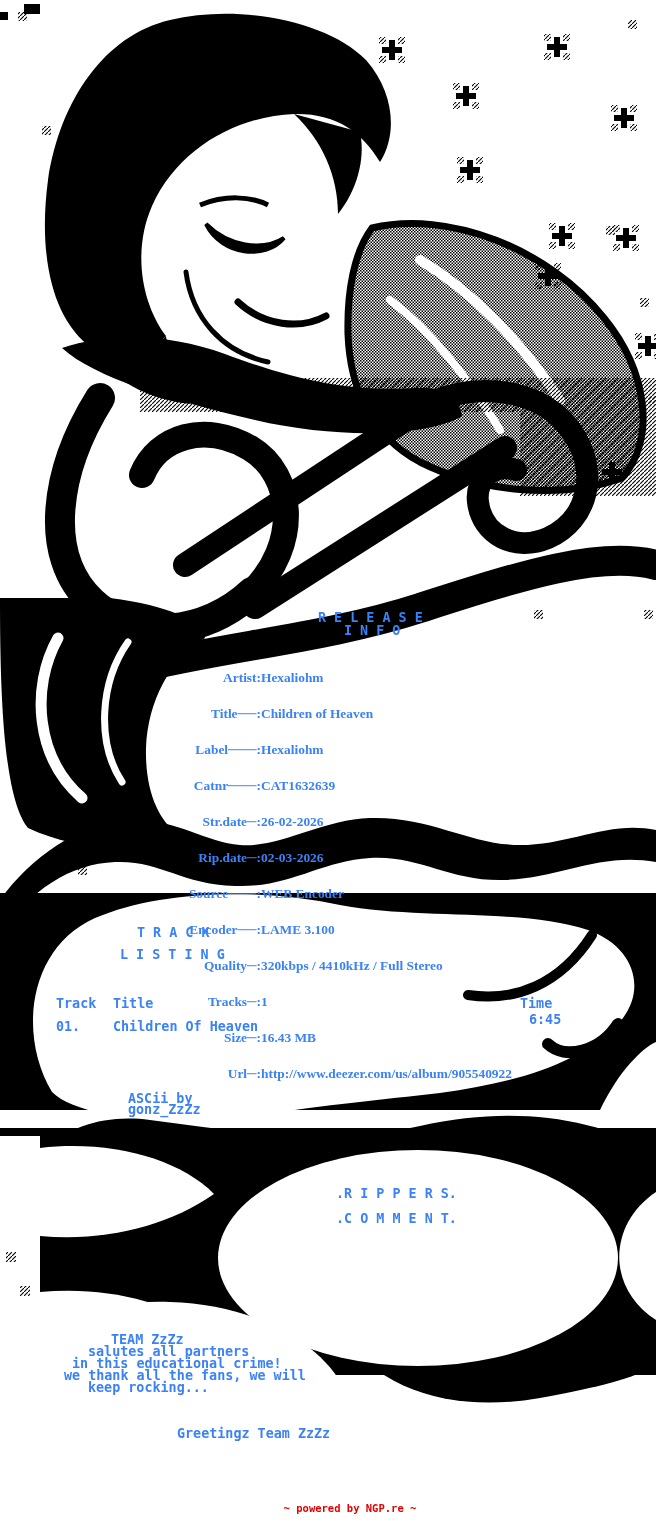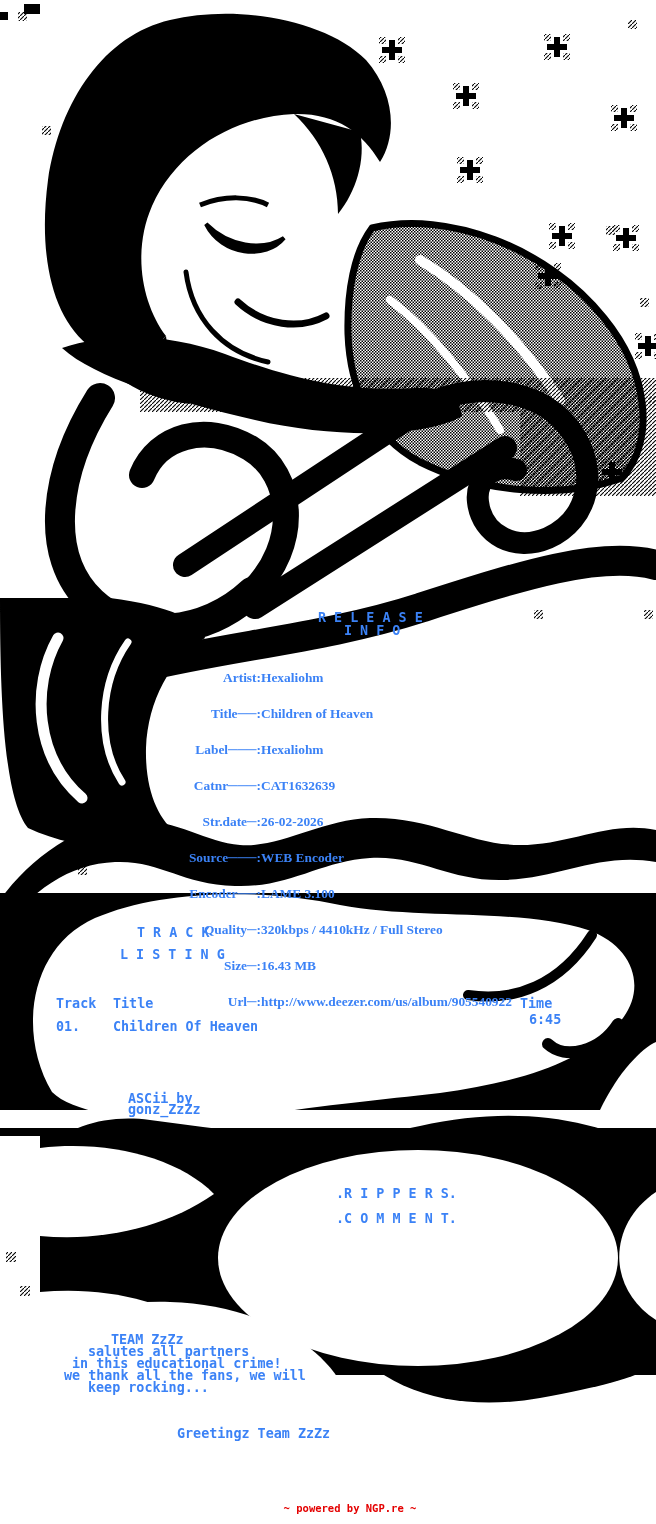--- a/index.html
+++ b/index.html
@@ -137,23 +137,25 @@
 
 <div class="t" style="left:318px;top:612px">R E L E A S E</div>
 <div class="t" style="left:344px;top:625px">I N F O</div>
 
 <div class="t rows" style="left:165px;top:648px">
   <div class="r"><span class="l">Artist:</span><span class="v">Hexaliohm</span></div>
   <div class="r"><span class="l">Title──:</span><span class="v">Children of Heaven</span></div>
   <div class="r"><span class="l">Label───:</span><span class="v">Hexaliohm</span></div>
   <div class="r"><span class="l">Catnr───:</span><span class="v">CAT1632639</span></div>
   <div class="r"><span class="l">Str.date─:</span><span class="v">26-02-2026</span></div>
+  <div class="r"><span class="l">Rip.date─:</span><span class="v">02-03-2026</span></div>
   <div class="r"><span class="l">Source───:</span><span class="v">WEB Encoder</span></div>
   <div class="r"><span class="l">Encoder──:</span><span class="v">LAME 3.100</span></div>
   <div class="r"><span class="l">Quality─:</span><span class="v">320kbps / 4410kHz / Full Stereo</span></div>
+  <div class="r"><span class="l">Tracks─:</span><span class="v">1</span></div>
   <div class="r"><span class="l">Size─:</span><span class="v">16.43 MB</span></div>
   <div class="r"><span class="l">Url─:</span><span class="v">http://www.deezer.com/us/album/905540922</span></div>
 </div>
 
 <div class="t" style="left:137px;top:927px">T R A C K</div>
 <div class="t" style="left:120px;top:949px">L I S T I N G</div>
 
 <div class="t" style="left:56px;top:998px">Track</div>
 <div class="t" style="left:113px;top:998px">Title</div>
 <div class="t" style="left:520px;top:998px">Time</div>

